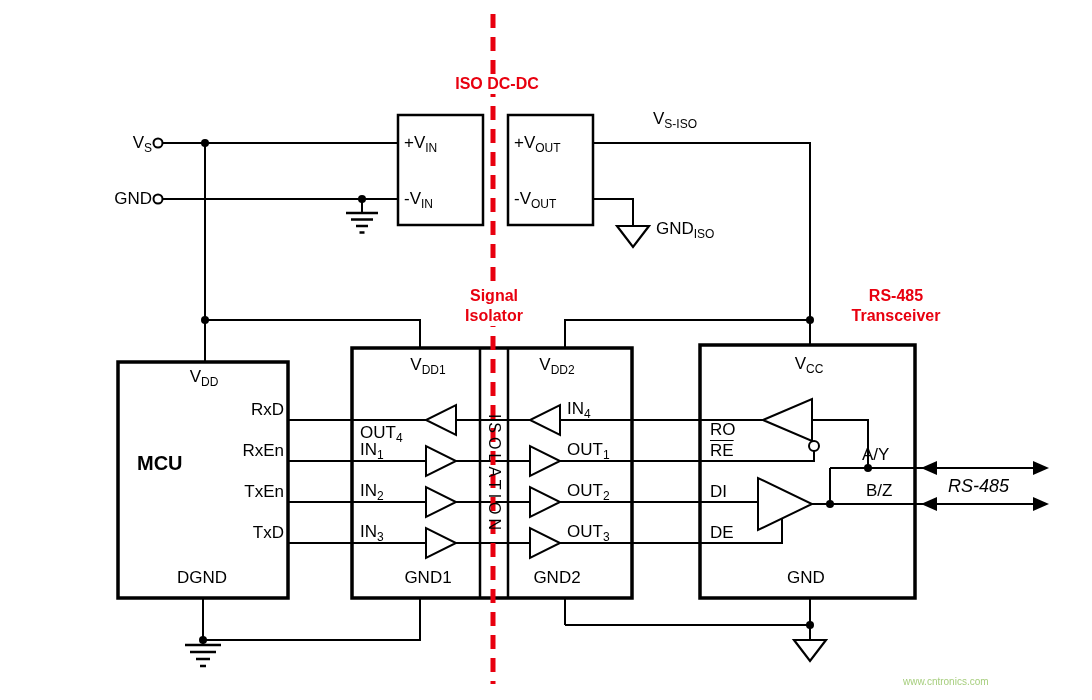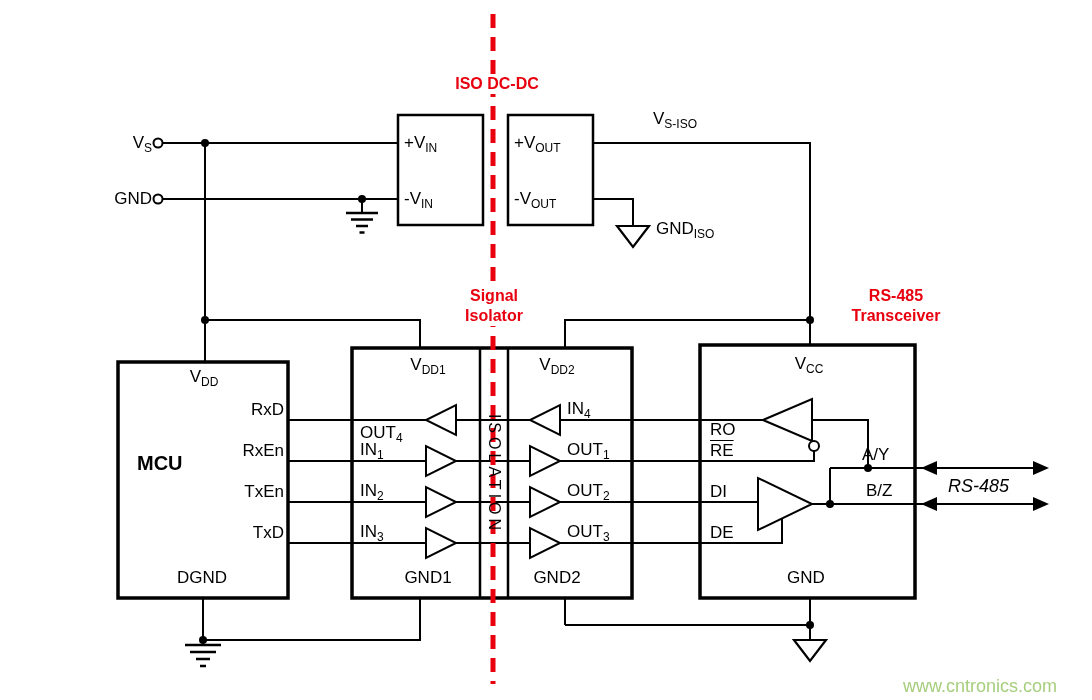--- a/index.html
+++ b/index.html
@@ -7,21 +7,21 @@
          font-family:"Liberation Sans",sans-serif;overflow:hidden;}
   .stage svg{position:absolute;left:0;top:0;z-index:1;}
   .lbl{position:absolute;z-index:2;color:#000;font-size:17px;line-height:1.12;white-space:nowrap;}
   .sub{font-size:12px;vertical-align:-4px;letter-spacing:0;}
   .center{transform:translateX(-50%);text-align:center;}
   .hdr{color:#e8000f;font-weight:bold;font-size:16px;background:#fff;padding:0 5px;line-height:1.25;}
   .blockname{font-weight:bold;font-size:20px;}
   .vert{transform:translate(-50%,-50%) rotate(90deg);font-size:16px;letter-spacing:4px;color:#000;}
   .ovl{text-decoration:overline;text-align:right;}
   .ital{font-style:italic;font-size:18px;}
-  .wm{color:#a6ce7d;font-size:18px;}
+  .wm{color:#a6ce7d;font-size:10px;}
 </style>
 </head>
 <body>
 
 <div class="stage">
 
   <svg width="1092" height="700" viewBox="0 0 1092 700">
 
     <g stroke="#000" stroke-width="2" fill="none">
       <path d="M162 143 H398"></path>

